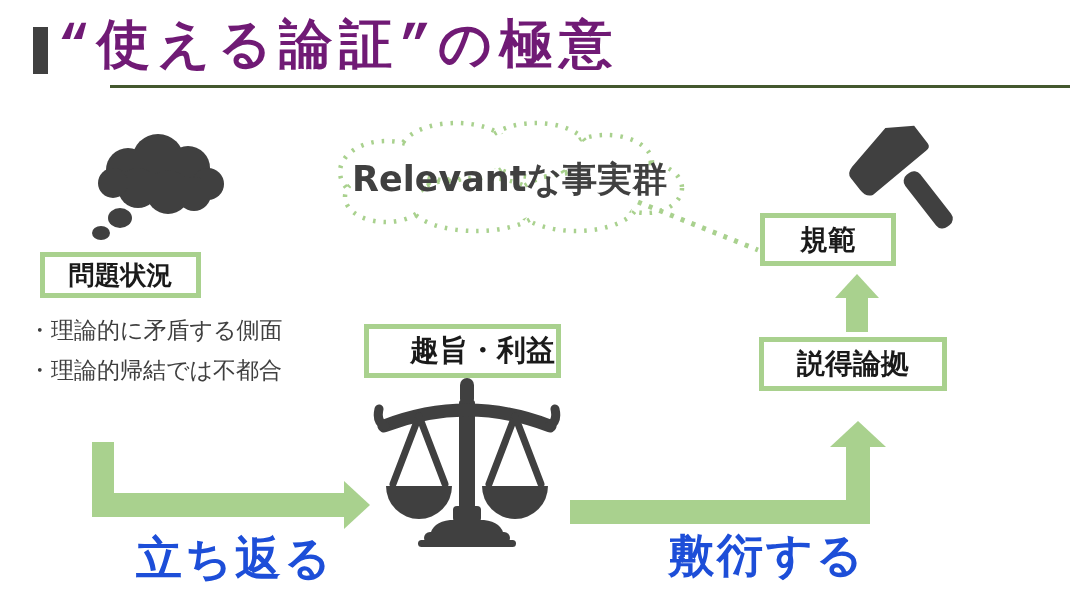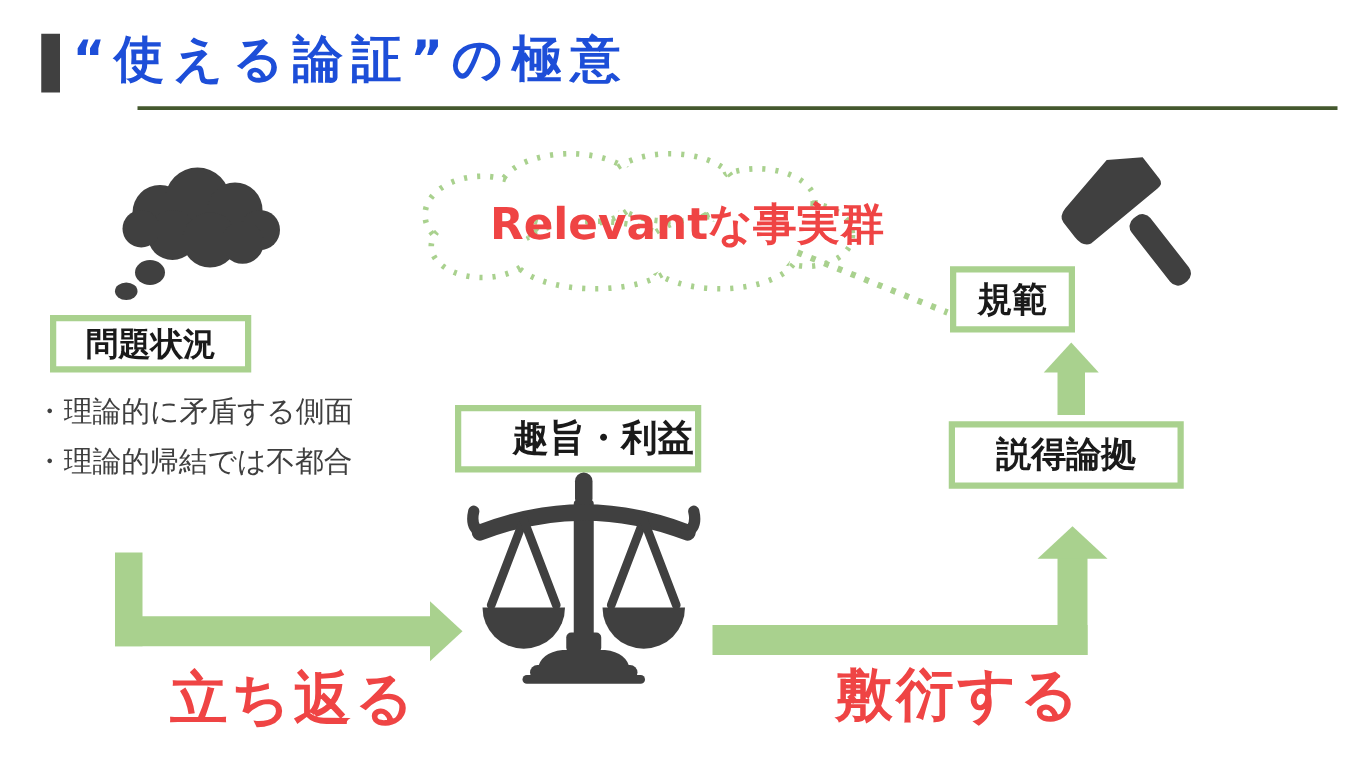--- a/index.html
+++ b/index.html
@@ -4,58 +4,58 @@
 <style>
   html,body{margin:0;padding:0;background:#ffffff;}
   #stage{
     position:relative;width:1080px;height:608px;background:#ffffff;overflow:hidden;
     font-family:"DejaVu Sans","Liberation Sans",sans-serif;color:#3f3f3f;
   }
   .abs{position:absolute;}
 
   
   .title-bar{left:33px;top:27px;width:15px;height:47px;background:#404040;}
-  .page-title{left:58px;top:20px;font-size:40px;font-weight:700;color:#1d4ed8;
-    letter-spacing:7px;white-space:nowrap;line-height:56px;}
+  .page-title{left:58px;top:20px;font-size:53px;font-weight:700;color:#701a75;
+    letter-spacing:7px;white-space:nowrap;line-height:56px;font-family:Liberation Mono, monospace;}
   .title-underline{left:110px;top:85px;width:960px;height:3px;background:#44582e;}
 
   
   .gbox{background:#ffffff;border:5px solid #a9d18e;display:flex;align-items:center;
     justify-content:center;font-weight:700;color:#1a1a1a;box-sizing:border-box;white-space:nowrap;}
   .box-problem{left:40px;top:252px;width:161px;height:46px;font-size:26px;text-align:right;}
   .box-interest{left:364px;top:324px;width:197px;height:54px;font-size:29px;padding-left:40px;}
-  .box-norm{left:760px;top:213px;width:100px;height:53px;font-size:28px;}
+  .box-norm{left:760px;top:213px;width:136px;height:53px;font-size:28px;}
   .box-persuasion{left:759px;top:337px;width:188px;height:54px;font-size:28px;text-align:center;}
 
   
   .bullets{left:28px;top:310px;font-size:23px;line-height:40px;color:#3f3f3f;white-space:nowrap;}
 
   
-  .arrow-label{font-size:46px;font-weight:700;color:#ef4444;letter-spacing:3px;white-space:nowrap;}
+  .arrow-label{font-size:46px;font-weight:700;color:#1d4ed8;letter-spacing:3px;white-space:nowrap;}
   .label-return{left:136px;top:528px;}
   .label-elaborate{left:668px;top:525px;}
 
   
   .gfill{background:#a9d18e;}
   .arrL-v{left:92px;top:442px;width:22px;height:75px;}
   .arrL-h{left:92px;top:493px;width:252px;height:24px;}
   .arrL-head{left:344px;top:481px;width:0;height:0;
     border-top:24px solid transparent;border-bottom:24px solid transparent;border-left:26px solid #a9d18e;}
   .arrR-h{left:570px;top:500px;width:300px;height:24px;}
   .arrR-v{left:846px;top:445px;width:24px;height:79px;}
   .arrR-head{left:830px;top:421px;width:0;height:0;
     border-left:28px solid transparent;border-right:28px solid transparent;border-bottom:26px solid #a9d18e;}
   .arrS-stem{left:846px;top:296px;width:22px;height:36px;}
   .arrS-head{left:835px;top:274px;width:0;height:0;
     border-left:22px solid transparent;border-right:22px solid transparent;border-bottom:24px solid #a9d18e;}
 
   
   .cloud-wrap{left:324px;top:110px;width:364px;height:134px;}
   .cloud-text{left:352px;top:156px;width:312px;text-align:right;font-size:35px;font-weight:600;
-    color:#ef4444;white-space:nowrap;margin-left:40px;}
+    color:#404040;white-space:nowrap;}
 </style>
 </head>
 <body>
 
 <div id="stage">
 
   <div class="abs title-bar"></div>
   <div class="abs page-title">“使える論証”の極意</div>
   <div class="abs title-underline"></div>
 

